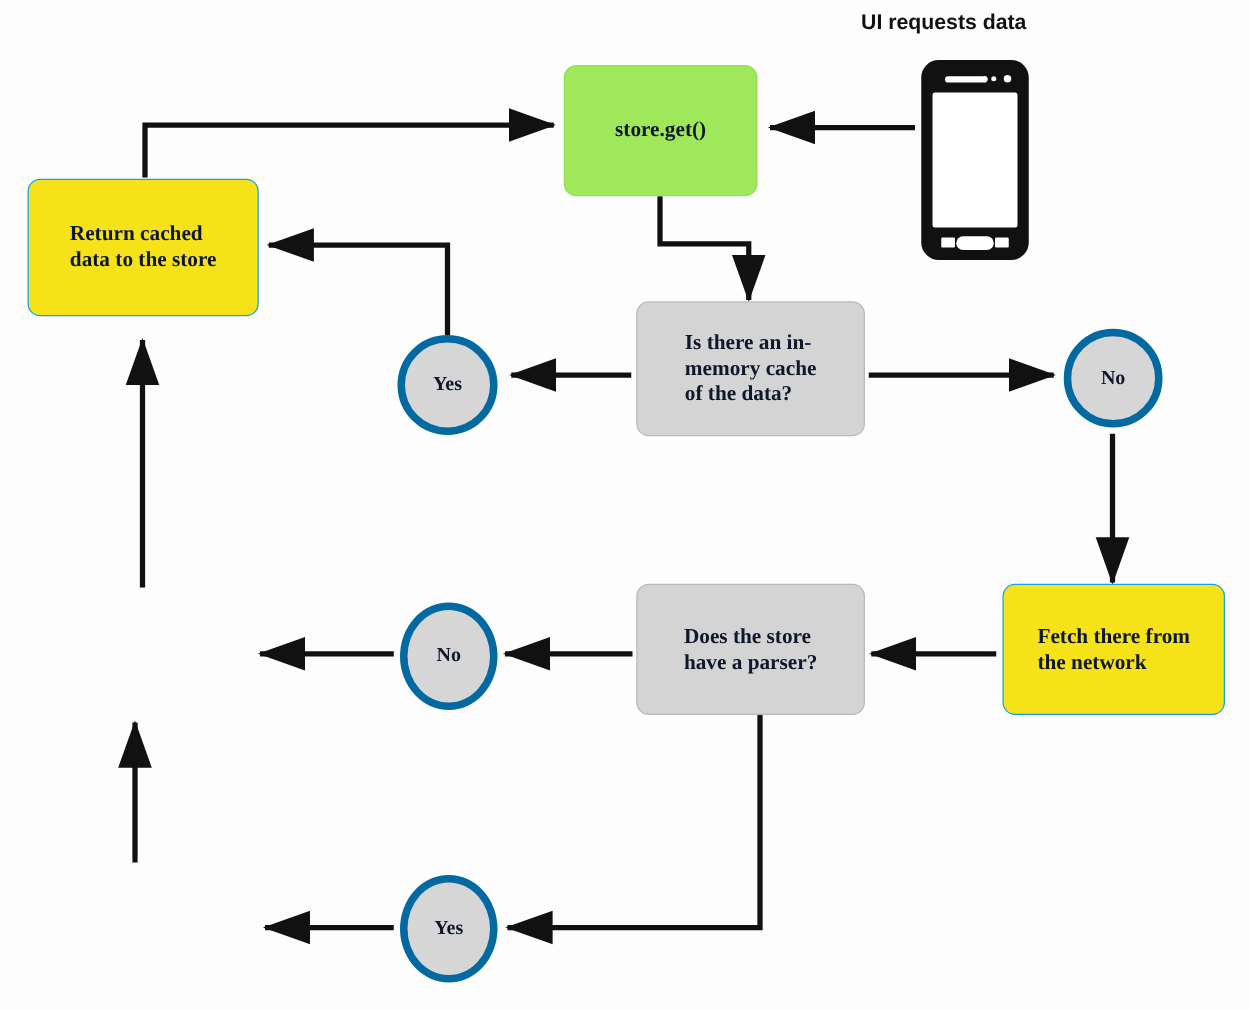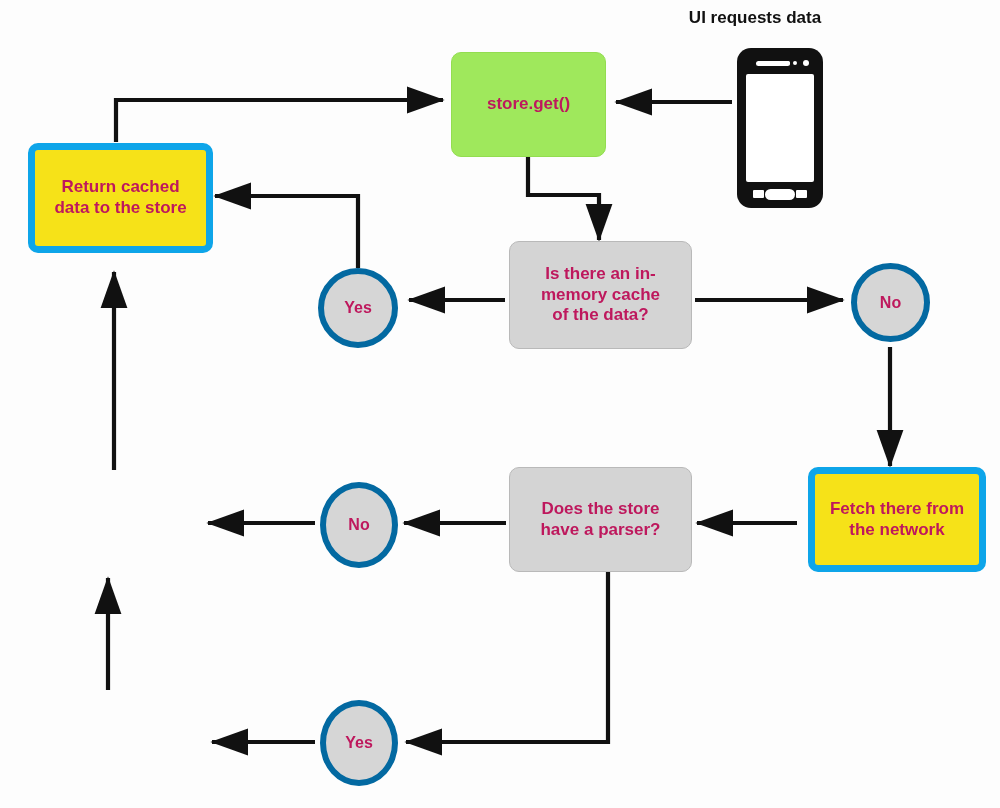--- a/index.html
+++ b/index.html
@@ -14,39 +14,38 @@
     background: #fdfdfd;
     font-family: "Liberation Sans", sans-serif;
     overflow: hidden;
   }
   .node {
     position: absolute;
     box-sizing: border-box;
     display: flex;
     align-items: center;
     justify-content: center;
-    text-align: center;
-    font-weight: bold;
-    color: #be185d;
+    font-weight: bold;
+    color: #0f172a;
     line-height: 1.22;
     white-space: pre-line;
+    font-family: Liberation Serif, serif;
   }
   .box {
     border-radius: 10px;
     font-size: 17px;
     padding: 4px 8px;
   }
   .box.green {
     background: #9FE85C;
     border: 1px solid #93dd50;
   }
   .box.yellow {
     background: #F6E218;
-    border: 7px solid #0ea5e9;
-    margin-left: 6px;
+    border: 1px solid #0ea5e9;
   }
   .box.gray {
     background: #D4D4D4;
     border: 1px solid #b9b9b9;
     font-weight: bold;
   }
   .circle {
     background: #D6D6D6;
     border: 6px solid #0369a1;
     border-radius: 50%;

